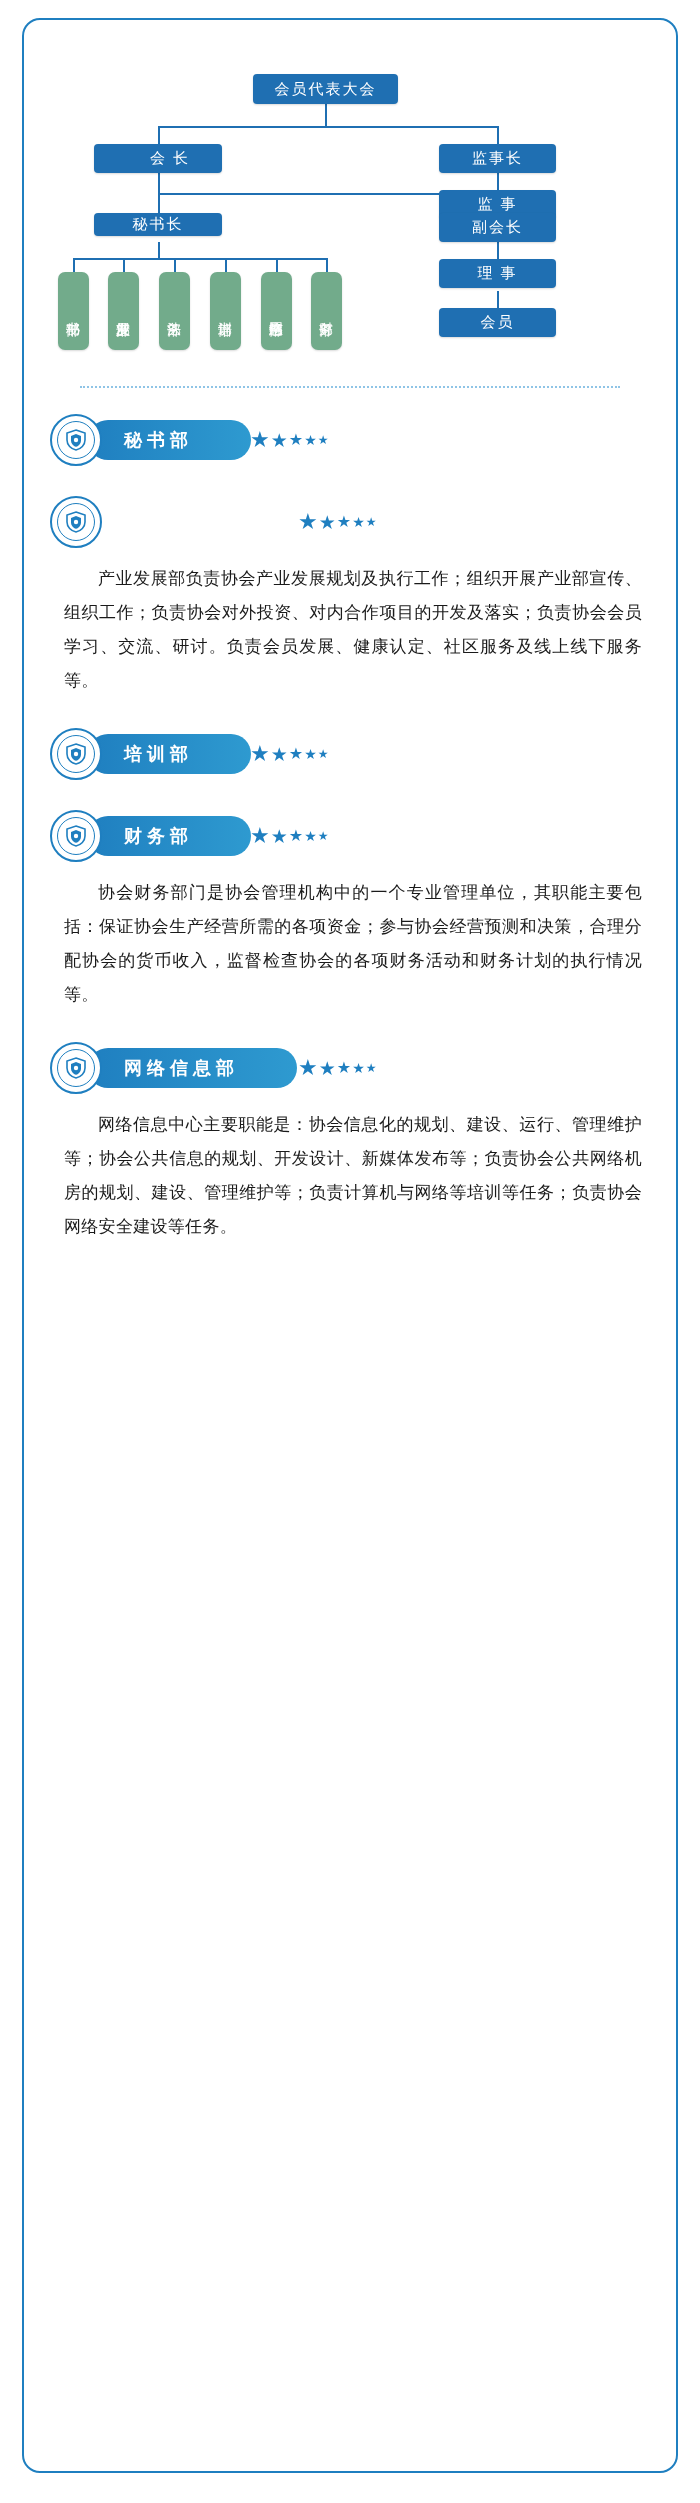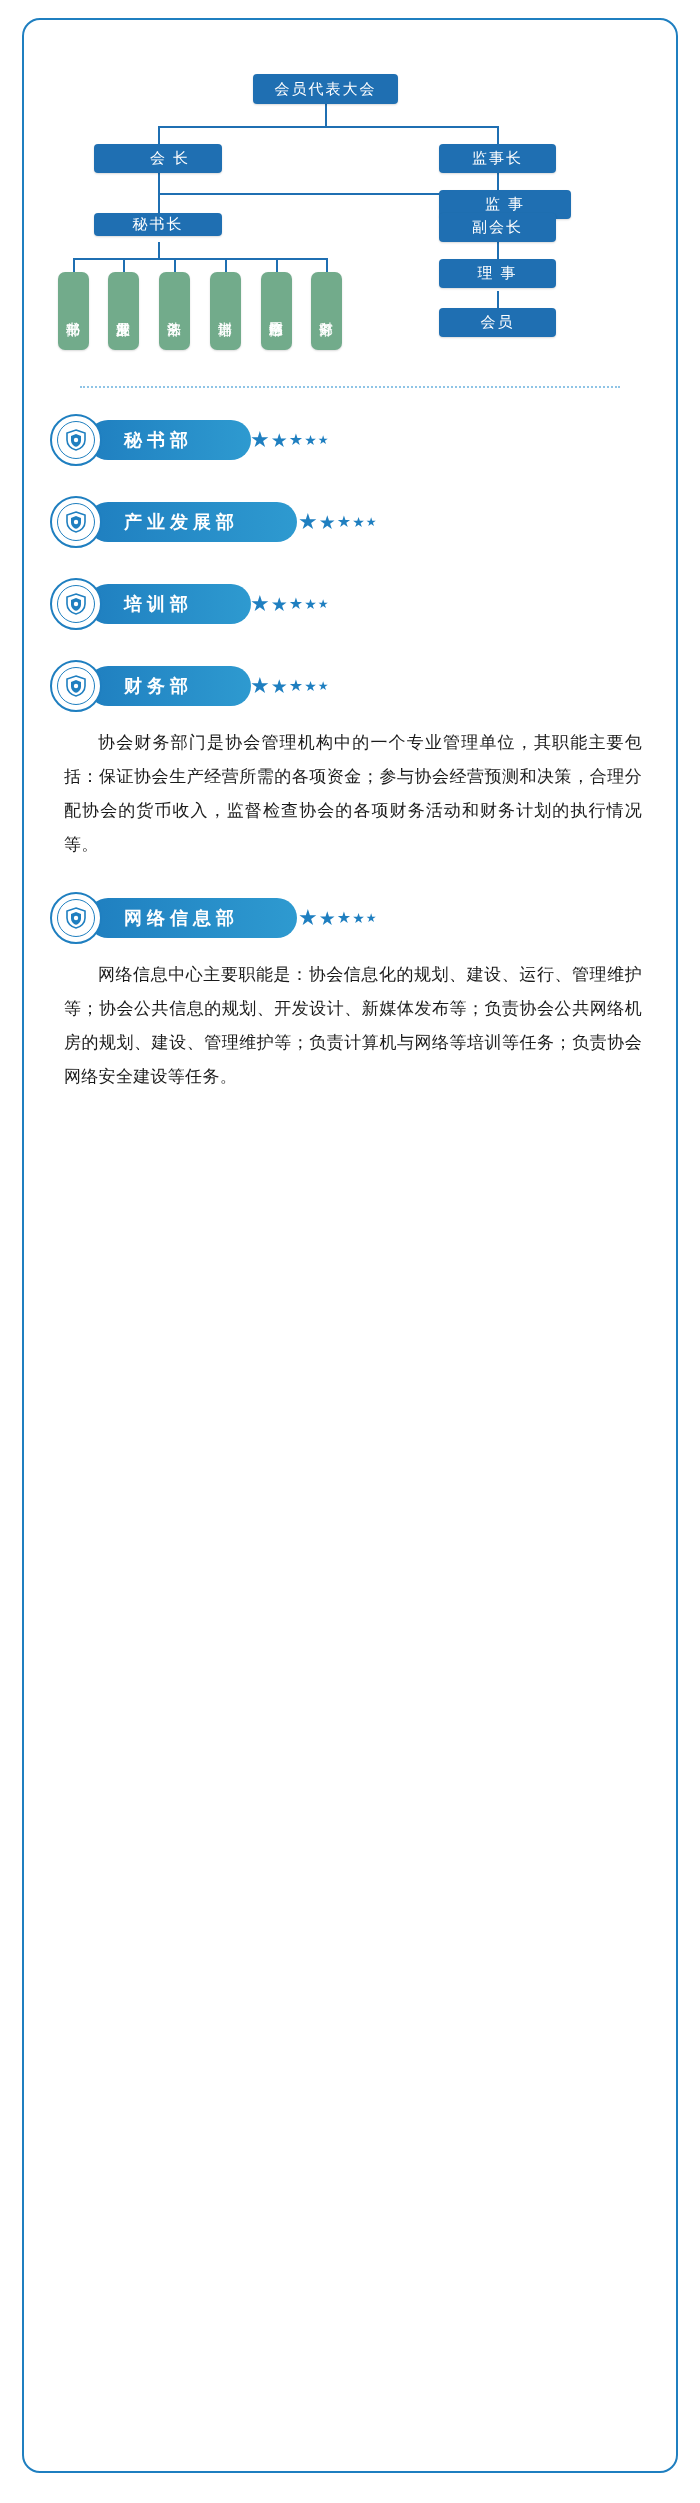--- a/index.html
+++ b/index.html
@@ -174,21 +174,21 @@
       <div class="line v" style="left:175px; top:216px; height:14px;"></div>
       <div class="line v" style="left:226px; top:216px; height:14px;"></div>
       <div class="line v" style="left:276px; top:216px; height:14px;"></div>
 
       <div class="node" style="left:203px; top:32px; width:145px; height:30px;">会员代表大会</div>
 
       <div class="node" style="left:44px; top:102px; width:128px; height:29px;padding-left:24px;">会 长</div>
 
       <div class="node" style="left:389px; top:102px; width:117px; height:29px;">监事长</div>
 
-      <div class="node" style="left:389px; top:148px; width:132px; height:29px;">监 事</div>
+      <div class="node" style="left:389px; top:148px; width:117px; height:29px;">监 事</div>
 
       <div class="node" style="left:44px; top:171px; width:128px; height:23px;">秘书长</div>
 
       <div class="node" style="left:389px; top:171px; width:117px; height:29px;">副会长</div>
 
       <div class="node" style="left:389px; top:217px; width:117px; height:29px;">理 事</div>
 
       <div class="node" style="left:389px; top:266px; width:117px; height:29px;">会员</div>
 
       <div class="node green" style="left:8px; top:230px; width:31px; height:78px;">秘书部</div>
@@ -234,31 +234,29 @@
       <div class="sec-head">
         <div class="badge">
           <div class="inner">
             <svg width="20" height="22" viewBox="0 0 20 22">
               <path d="M10 1 L19 4 V11 C19 16 15 20 10 21 C5 20 1 16 1 11 V4 Z" fill="none" stroke="#1f7fc0" stroke-width="1.6"></path>
               <path d="M10 5 L15 7 V11.5 C15 14.5 12.7 17 10 17.8 C7.3 17 5 14.5 5 11.5 V7 Z" fill="#1f7fc0"></path>
               <circle cx="10" cy="11" r="2.2" fill="#ffffff"></circle>
             </svg>
           </div>
         </div>
-        <div class="pill">
-          <span>产业发展部</span>
-        </div>
         <div class="stars" style="left:248px;">
           <span>★</span>
           <span>★</span>
           <span>★</span>
           <span>★</span>
           <span>★</span>
         </div>
       </div>
+      <div class="sec-body">产业发展部负责协会产业发展规划及执行工作；组织开展产业部宣传、组织工作；负责协会对外投资、对内合作项目的开发及落实；负责协会会员学习、交流、研讨。负责会员发展、健康认定、社区服务及线上线下服务等。</div>
     </div>
 
     <div class="section">
       <div class="sec-head">
         <div class="badge">
           <div class="inner">
             <svg width="20" height="22" viewBox="0 0 20 22">
               <path d="M10 1 L19 4 V11 C19 16 15 20 10 21 C5 20 1 16 1 11 V4 Z" fill="none" stroke="#1f7fc0" stroke-width="1.6"></path>
               <path d="M10 5 L15 7 V11.5 C15 14.5 12.7 17 10 17.8 C7.3 17 5 14.5 5 11.5 V7 Z" fill="#1f7fc0"></path>
               <circle cx="10" cy="11" r="2.2" fill="#ffffff"></circle>

